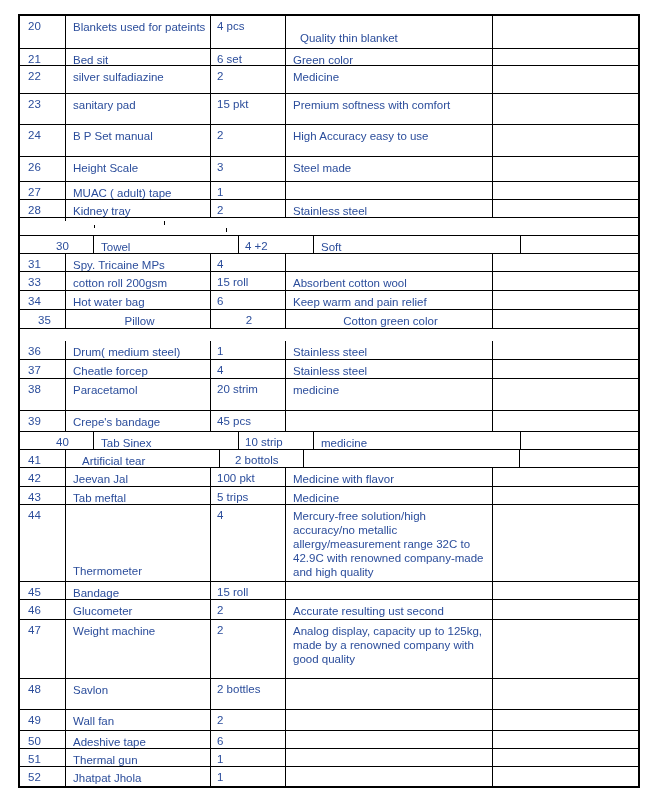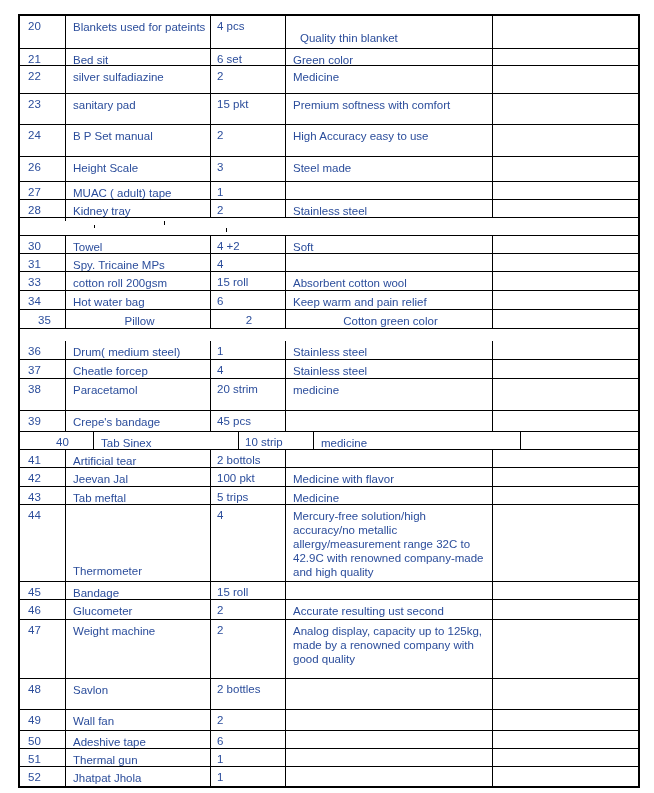--- a/index.html
+++ b/index.html
@@ -117,21 +117,21 @@
         <div class="td c3">Stainless steel</div>
         <div class="td c4"></div>
       </div>
       <div class="tr" style="height: 18px; flex-direction: column;">
         <div class="td c0">29</div>
         <div class="td c1">Bowl 180 ml</div>
         <div class="td c2">4</div>
         <div class="td c3">Stainless steel</div>
         <div class="td c4"></div>
       </div>
-      <div class="tr" style="height: 18px;">
+      <div class="tr" style="height: 18px; padding-left: 28px;">
         <div class="td c0">30</div>
         <div class="td c1">Towel</div>
         <div class="td c2">4 +2</div>
         <div class="td c3">Soft</div>
         <div class="td c4"></div>
       </div>
       <div class="tr" style="height: 18px;">
         <div class="td c0">31</div>
         <div class="td c1">Spy. Tricaine MPs</div>
         <div class="td c2">4</div>
@@ -187,21 +187,21 @@
         <div class="td c3"></div>
         <div class="td c4"></div>
       </div>
       <div class="tr" style="height: 18px; padding-left: 28px;">
         <div class="td c0">40</div>
         <div class="td c1">Tab Sinex</div>
         <div class="td c2">10 strip</div>
         <div class="td c3">medicine</div>
         <div class="td c4"></div>
       </div>
-      <div class="tr" style="height: 18px;">
+      <div class="tr" style="height: 18px; gap: 9px;">
         <div class="td c0">41</div>
         <div class="td c1">Artificial tear</div>
         <div class="td c2">2 bottols</div>
         <div class="td c3"></div>
         <div class="td c4"></div>
       </div>
       <div class="tr" style="height: 19px;">
         <div class="td c0">42</div>
         <div class="td c1">Jeevan Jal</div>
         <div class="td c2">100 pkt</div>

